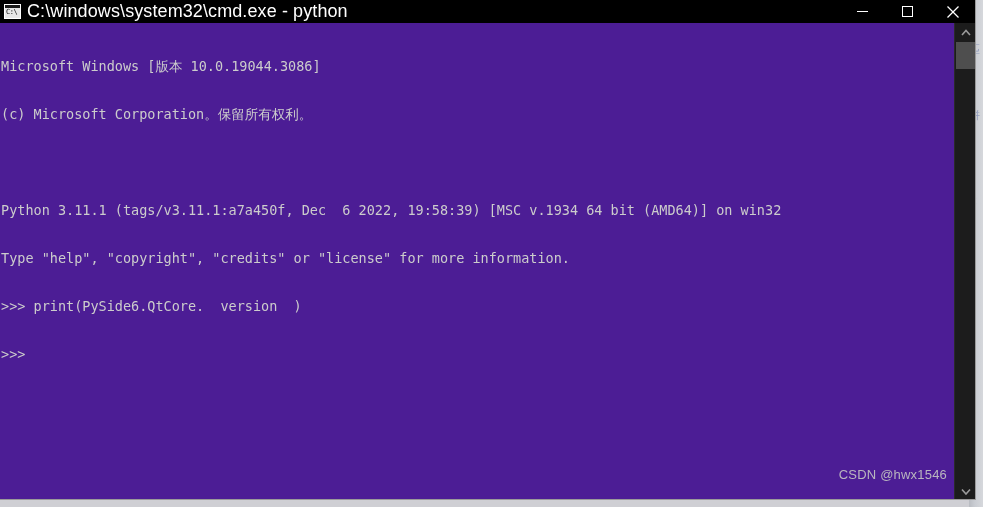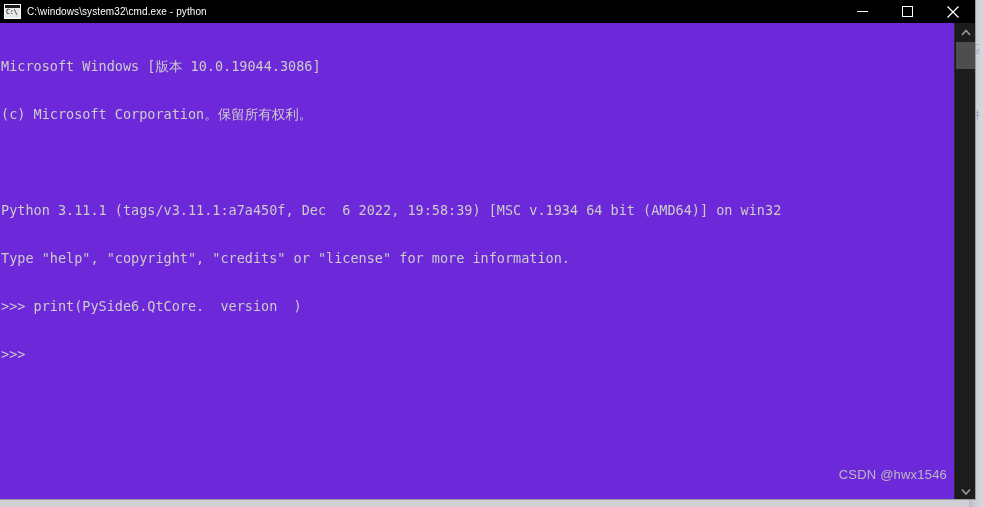--- a/index.html
+++ b/index.html
@@ -91,21 +91,21 @@
     left: 1px;
     top: 3px;
     font-family: "DejaVu Sans Mono", monospace;
     font-size: 7px;
     line-height: 9px;
     color: #111;
     letter-spacing: -0.5px;
   }
   #title-text {
     color: #ffffff;
-    font-size: 10px;
+    font-size: 18px;
     font-family: "Liberation Sans", sans-serif;
     white-space: nowrap;
     letter-spacing: 0.1px;
   }
   #window-controls {
     position: absolute;
     right: 0;
     top: 0;
     height: 23px;
     display: flex;
@@ -117,21 +117,21 @@
     align-items: center;
     justify-content: center;
     color: #ffffff;
   }
   .win-btn svg { display: block; }
 
   
   #console-body {
     position: relative;
     height: 477px;
-    background: #6d28d9;
+    background: #4c1d95;
     overflow: hidden;
   }
   #console-text {
     position: absolute;
     left: 1px;
     top: 3px;
     right: 22px;
     font-family: "DejaVu Sans Mono", monospace;
     font-size: 13.5px;
     line-height: 16px;

